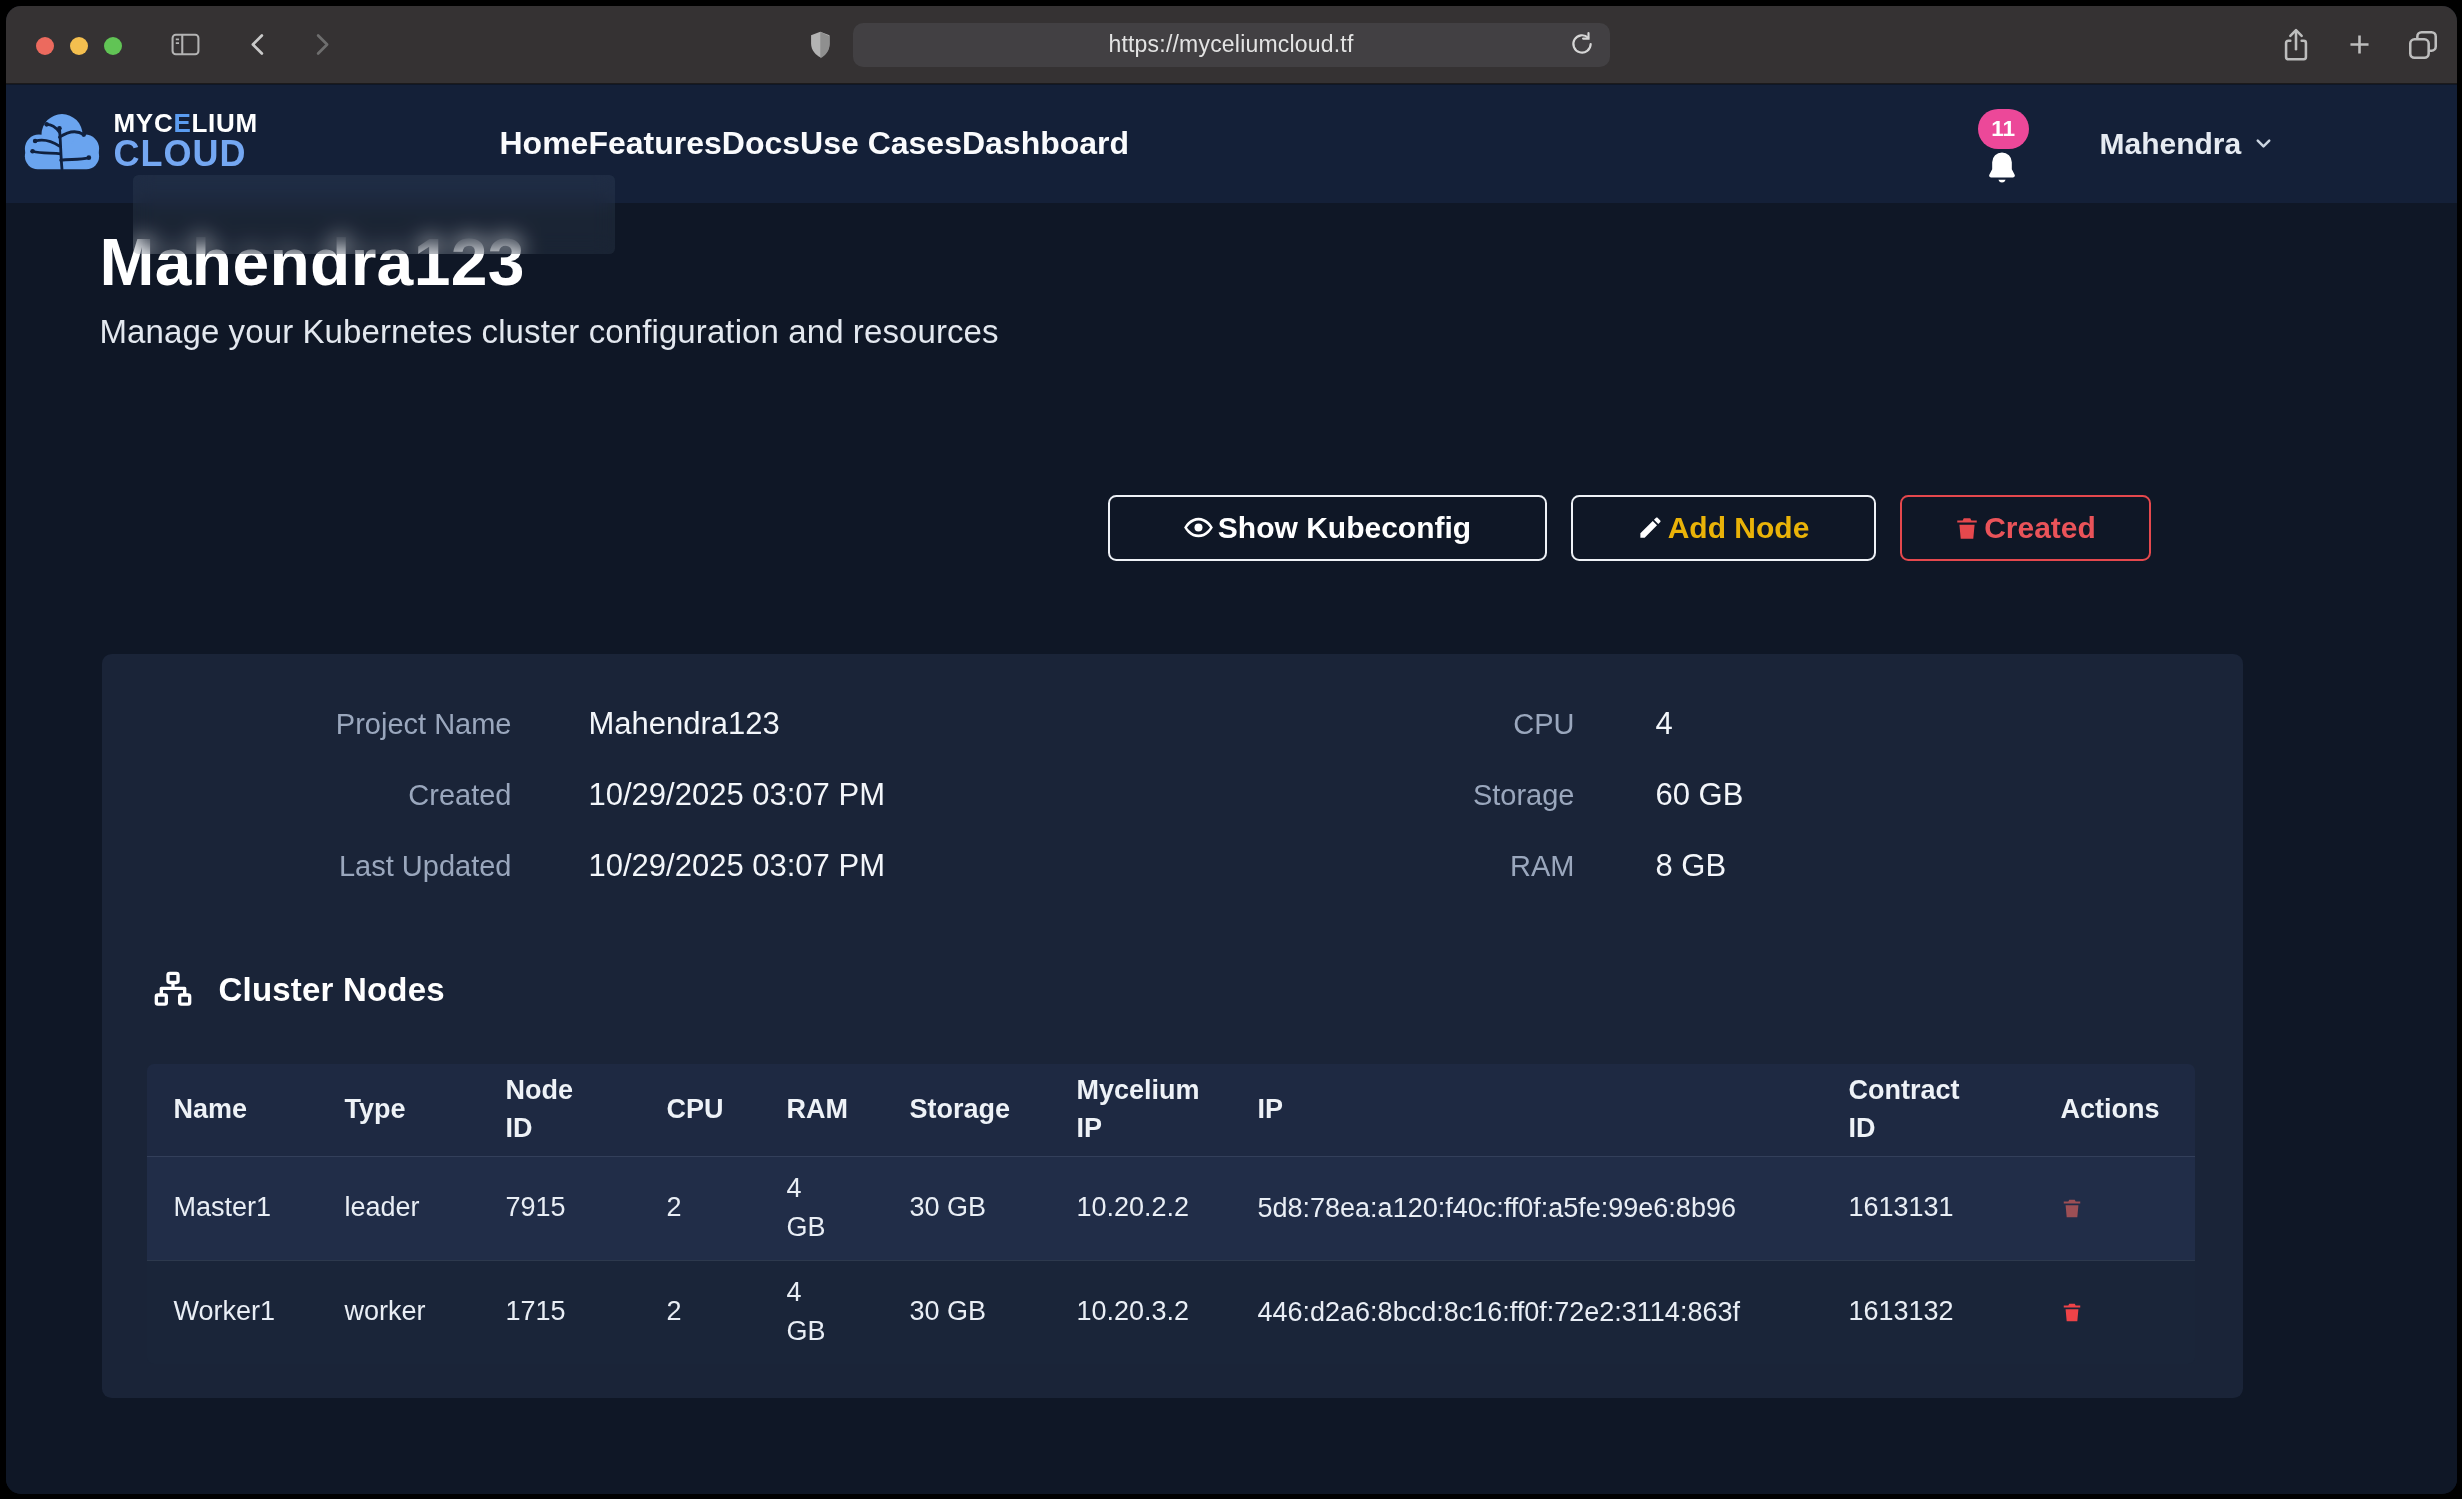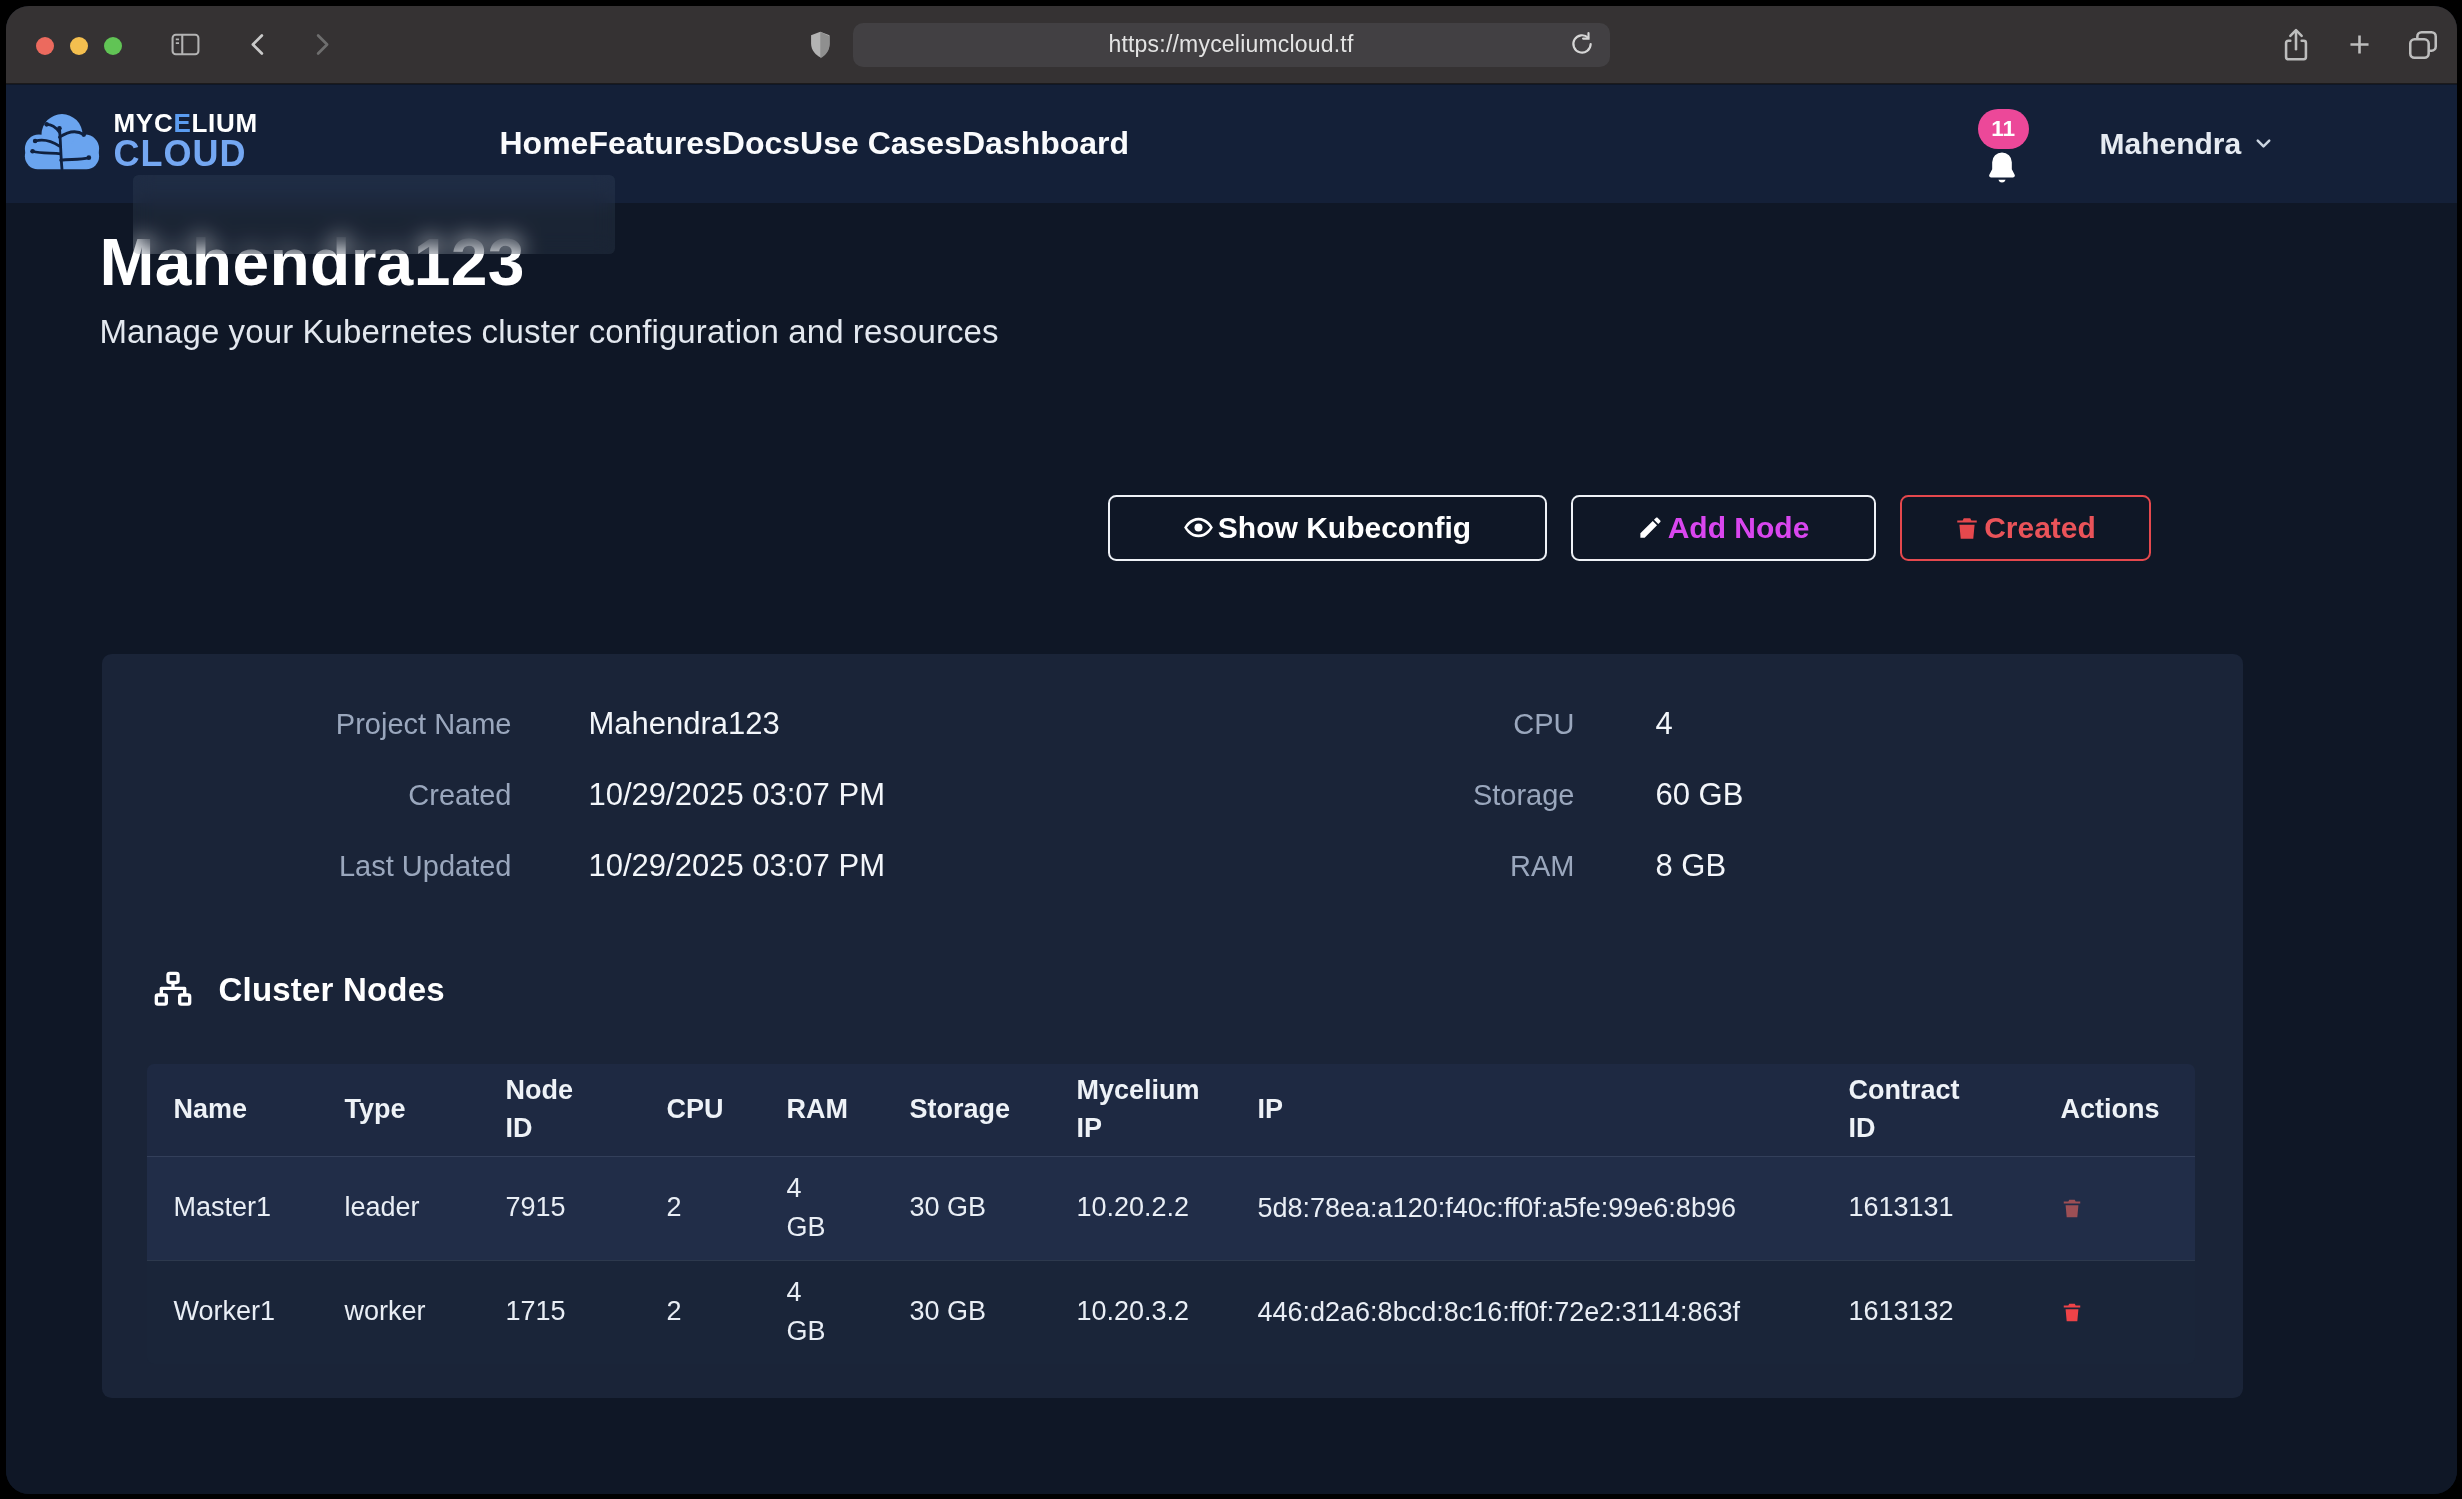--- a/index.html
+++ b/index.html
@@ -1,18 +1,18 @@
 <!DOCTYPE html>
 <html style="font-size:11px"><head>
 <meta charset="utf-8">
 <style>
   * { margin:0; padding:0; box-sizing:border-box; }
   html,body { width:2462px; height:1499px; background:#000; font-family:"Liberation Sans", sans-serif; overflow:hidden; }
 
-  .window { position:absolute; left:5.5px; top:5.5px; right:5.5px; bottom:5.5px; border-radius:23px; overflow:hidden; background:#0f1726;padding-left:12px; }
+  .window { position:absolute; left:5.5px; top:5.5px; right:5.5px; bottom:5.5px; border-radius:15px; overflow:hidden; background:#0f1726;padding-left:12px; }
 
   
   .titlebar { position:absolute; left:0; top:0; right:0; height:78px; background:#353233; border-bottom:1.4px solid #1c1a1b; }
   .light { position:absolute; top:31px; width:18.5px; height:18.5px; border-radius:50%; }
   .light.red    { left:30px;  background:#ec6a5e; }
   .light.yellow { left:64px;  background:#f4bf4f; }
   .light.green  { left:98px; background:#61c455; }
   .tb-icon { position:absolute; top:0; height:78px; display:flex; align-items:center; justify-content:center; }
   .tb-sidebar { left:161px; width:38px; }
   .tb-back { left:235px; width:36px; }
@@ -42,21 +42,21 @@
   .user { position:absolute; left:2094px; top:0; height:118px; display:flex; align-items:center; gap:11px; cursor:pointer; }
   .user-name { font-size:30px; font-weight:700; color:#e6ebf2; }
 
   .page-title { position:absolute; left:94px; top:144px; font-size:66px; font-weight:700; color:#fff; letter-spacing:0.3px; line-height:1; z-index:1; }
   .smudge { position:absolute; left:127px; top:90px; width:482px; height:79px; z-index:6; background:rgba(170,190,220,0.08); -webkit-backdrop-filter:blur(11px); backdrop-filter:blur(11px); border-radius:5.5px; }
   .subtitle { position:absolute; left:94px; top:228px; font-size:33px; font-weight:400; color:#e3e8ef; letter-spacing:0.1px; }
 
   .toolbar { position:absolute; left:1102px; top:410px; display:flex; gap:24px; }
   .btn { height:66px; border-radius:8.2px; background:transparent; display:flex; align-items:center; justify-content:center; gap:4px; font-size:30px; font-weight:700; cursor:pointer; font-family:"Liberation Sans", sans-serif; }
   .btn-kubeconfig { width:439px; border:2.1px solid #eef1f6; color:#fff; }
-  .btn-addnode   { width:305px; border:2.1px solid #eef1f6; color:#d946ef; }
+  .btn-addnode   { width:305px; border:2.1px solid #eef1f6; color:#eab308; }
   .btn-delete    { width:251px; border:2.1px solid #e5484d; color:#ea5359; }
 
   .card { position:absolute; left:96px; top:569px; width:2141px; height:744px; background:#1a2438; border-radius:9.6px; }
 
   .info-grid { position:absolute; left:0; top:35px; display:grid; grid-template-columns:410px 615px 448px 615px; }
   .info-row { height:71px; display:flex; align-items:center; }
   .info-label { justify-content:flex-end; font-size:29px; color:#9aa7bd; }
   .info-value { padding-left:77px; font-size:31px; font-weight:500; color:#f3f6fa; }
   .info-value.v2 { padding-left:81px; }
 

